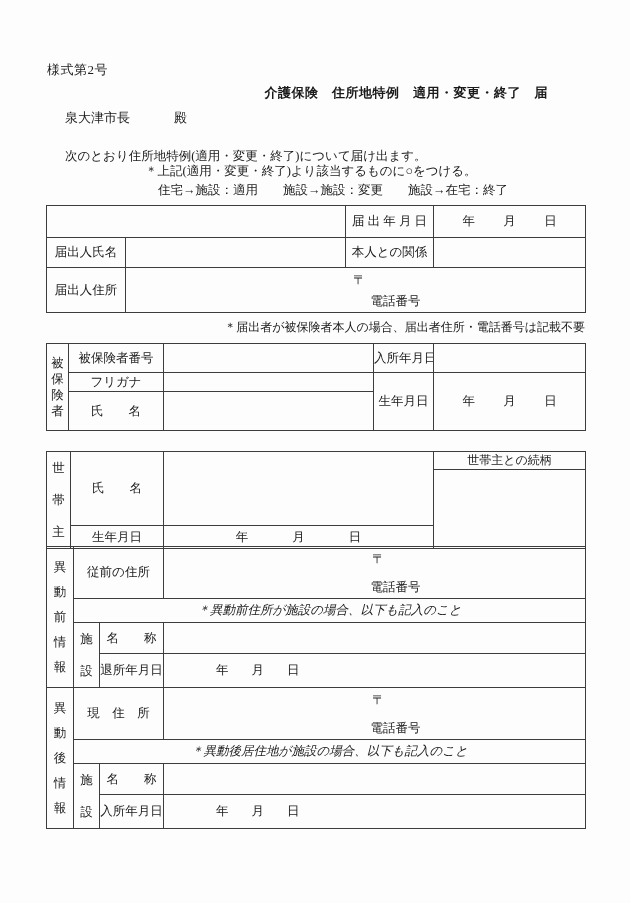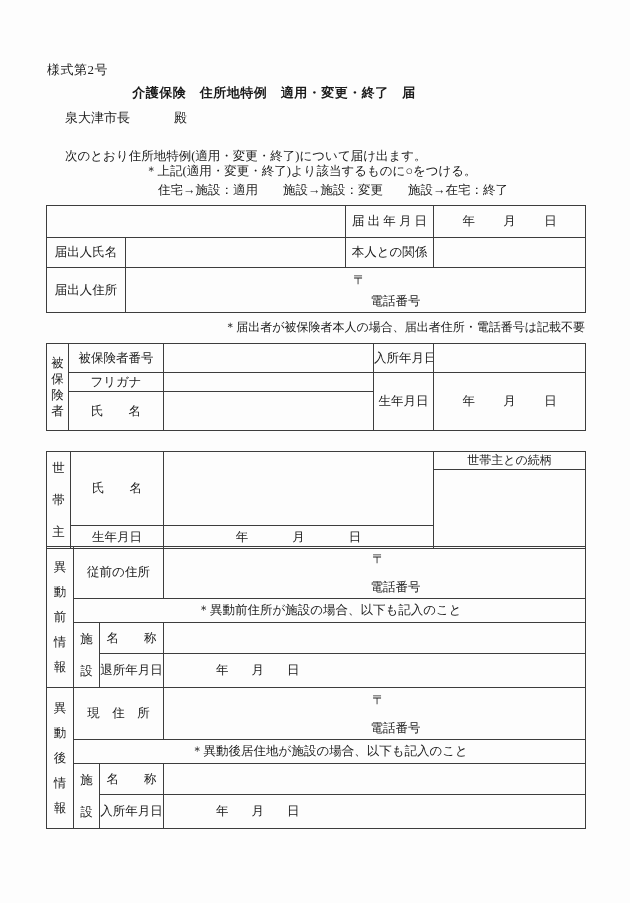--- a/index.html
+++ b/index.html
@@ -4,34 +4,34 @@
 <style>
   * { box-sizing: border-box; }
   html,body { margin:0; padding:0; background:#ffffff; }
   .page {
     position:relative; width:630px; height:903px; background:#fdfdfd;
     font-family:"Liberation Serif","DejaVu Serif",serif; color:#1a1a1a;
     overflow:hidden;
   }
   .abs { position:absolute; white-space:nowrap; }
   .form-no { font-size:13px; letter-spacing:0.5px; }
-  .doc-title { left:0; top:84px; width:548px; text-align:center; font-size:13px; font-weight:bold; letter-spacing:0.5px; }
+  .doc-title { left:0; top:84px; width:548px; text-align:right; font-size:13px; font-weight:bold; letter-spacing:0.5px; }
   .addr-line { left:65px; top:109px; font-size:13px; display:flex; gap:44px;text-align:right; }
   .body-line { font-size:12.5px; }
   .note-right { right:45px; top:319px; font-size:12px; }
 
   table.form { position:absolute; border-collapse:collapse; table-layout:fixed; }
   table.form td {
     border:1px solid #3d3d3d; padding:0; font-size:12.5px;
     text-align:center; vertical-align:middle; overflow:hidden; white-space:nowrap;
   }
   td.spacer { border:none; }
   td.blank {}
   td.sm { font-size:11.5px; }
-  td.note-cell { text-align:left; padding-left:7px; font-size:12px; }
+  td.note-cell { text-align:left; padding-left:7px; font-size:12px;font-style:italic; }
   td.dashb { border-bottom:1px dashed #8f8f8f; }
   td.dasht { border-top:1px dashed #8f8f8f; }
 
   .vtext { display:inline-block; width:14px; word-break:break-all; white-space:normal; text-align:center; font-size:12.5px; }
   .lh16 { line-height:16px; }
   .lh24 { line-height:32px; }
   .lh25 { line-height:25px; }
 
   .date-flex { display:flex; justify-content:space-evenly; align-items:center; width:100%; }
   .date-mid  { display:flex; justify-content:center; gap:44px; align-items:center; width:100%; }

